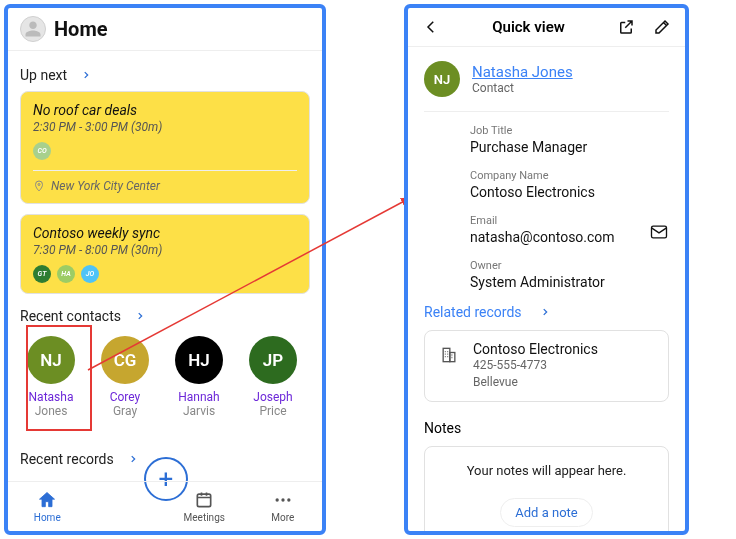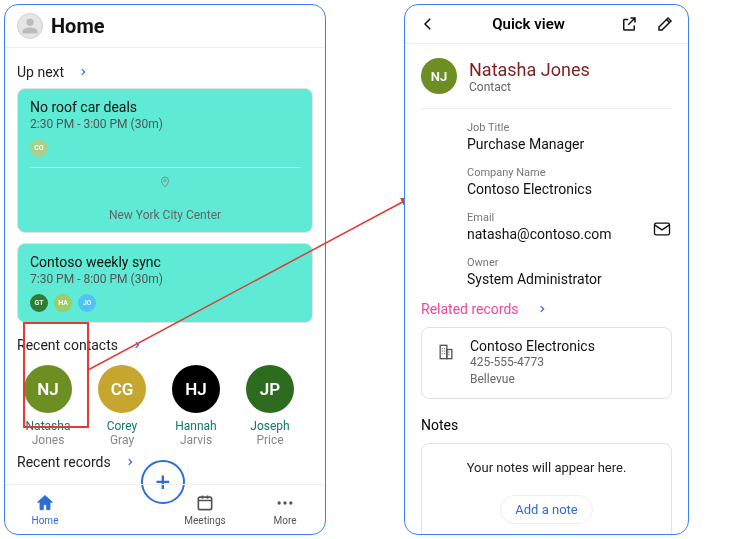--- a/index.html
+++ b/index.html
@@ -1,63 +1,63 @@
 <!DOCTYPE html>
 <html><head>
 <meta charset="utf-8">
 <style>
   * { box-sizing: border-box; margin: 0; padding: 0; font-family: -apple-system, "Segoe UI", Roboto, Arial, sans-serif; }
   body { background: #fff; width: 736px; height: 539px; position: relative; overflow: hidden; }
-  .phone { position: absolute; background: #fff; border: 1px solid #3b82f6; border-radius: 14px; overflow: hidden; }
+  .phone { position: absolute; background: #fff; border: 4px solid #3b82f6; border-radius: 6px; overflow: hidden; }
   .phone-left { left: 4px; top: 4px; width: 322px; height: 531px; display: flex; flex-direction: column; }
   .phone-right { left: 404px; top: 4px; width: 285px; height: 531px; display: flex; flex-direction: column; }
 
   
   .hdr-l { display: flex; align-items: center; gap: 8px; padding: 8px 12px; border-bottom: 1px solid #eee; }
   .avatar-self { width: 26px; height: 26px; border-radius: 50%; background: #e5e5e5; display:flex; align-items:center; justify-content:center; border:1px solid #d0d0d0;}
   .avatar-self svg { width: 18px; height: 18px; fill: #bbb; }
   .hdr-title { font-size: 20px; font-weight: 700; color: #111; }
   .body-l { flex: 1; overflow: hidden; padding: 10px 12px 0 12px; }
   .section-link { display: flex; align-items: center; gap: 14px; font-size: 14px; color: #222; margin: 6px 0 8px 0; cursor: pointer;}
   .section-link .chev { color: #2c6ed5; }
-  .card { border: 1px solid #e1e1e1; border-radius: 8px; padding: 10px 12px; margin-bottom: 10px; background:#5eead4; }
+  .card { border: 1px solid #e1e1e1; border-radius: 8px; padding: 10px 12px; margin-bottom: 10px; background:#fde047;font-style:italic; }
   .card-title { font-size: 14px; color: #111; margin-bottom: 2px; }
   .card-sub { font-size: 12px; color: #555; }
   .mini-avatars { display: flex; gap: 6px; margin-top: 8px; }
   .mini-av { width: 18px; height: 18px; border-radius: 50%; font-size: 7px; color: #fff; display: flex; align-items: center; justify-content: center; font-weight: 600; }
-  .loc-row { display: flex; align-items: center; gap: 20px; margin-top: 10px; border-top: 1px solid #eee; padding-top: 8px; font-size: 12px; color: #666; flex-direction: column; }
+  .loc-row { display: flex; align-items: center; gap: 6px; margin-top: 10px; border-top: 1px solid #eee; padding-top: 8px; font-size: 12px; color: #666; }
   .contacts-row { display: flex; gap: 16px; overflow: hidden; padding: 4px 0 6px 2px;}
   .contact { display: flex; flex-direction: column; align-items: center; width: 58px; flex-shrink:0;}
   .contact.sel { position: relative; }
   .big-av { width: 48px; height: 48px; border-radius: 50%; color: #fff; font-weight: 600; font-size: 17px; display: flex; align-items: center; justify-content: center; margin-bottom: 6px;}
-  .c-name { font-size: 12px; color: #0f766e; line-height: 1.2; text-align: center;}
+  .c-name { font-size: 12px; color: #6d28d9; line-height: 1.2; text-align: center;}
   .c-sur  { font-size: 12px; color: #888; line-height: 1.2; text-align: center;}
   .sel-box { position: absolute; border: 2px solid #e53935; left: 18px; top: 317px; width: 66px; height: 106px; pointer-events:none;}
   .nav-l { display: flex; border-top: 1px solid #eee; height: 50px; position: relative; align-items: center; justify-content: space-around; }
   .nav-item { display: flex; flex-direction: column; align-items: center; gap: 2px; font-size: 10px; color: #555; cursor:pointer; width:50px;}
   .nav-item.active { color: #2c6ed5; }
   .nav-item.active svg { fill: #2c6ed5; stroke:#2c6ed5;}
   .fab { position: absolute; left: 136px; bottom: 30px; width: 44px; height: 44px; border: 2px solid #2c6ed5; border-radius: 50%; background: #fff; display: flex; align-items: center; justify-content: center; color: #2c6ed5; font-size: 26px; cursor:pointer;}
   .rr { position:absolute; left:12px; bottom:56px; }
 
   
   .hdr-r { display: flex; align-items: center; justify-content: space-between; padding: 10px 14px; border-bottom: 1px solid #eee; }
   .hdr-r .ctr { font-size: 15px; font-weight: 600; }
   .hdr-icons { display: flex; gap: 18px; align-items: center; }
   .body-r { flex: 1; overflow: hidden; padding: 14px 16px 0 16px; }
   .ident { display: flex; gap: 12px; align-items: center; margin-bottom: 14px;}
   .ident-av { width: 36px; height: 36px; border-radius: 50%; background: #6c8e23; color:#fff; font-size: 13px; font-weight:600; display:flex; align-items:center; justify-content:center;}
-  .ident-name { font-size: 18px; color:#7f1d1d;}
+  .ident-name { font-size: 15px; color:#3b82f6;text-decoration:underline;}
   .ident-type { font-size: 12px; color:#666;}
   .field { margin: 12px 0 14px 46px; position: relative; }
   .field-label { font-size: 11px; color: #777; margin-bottom: 2px; }
   .field-value { font-size: 14px; color: #111; }
   .mail-icon { position: absolute; right: 0; top: 8px; }
   .sep { height:1px; background:#eee; margin: 0 0 4px 0;}
-  .rel-title { display: flex; align-items: center; gap: 18px; font-size: 14px; color:#ec4899; margin: 6px 0 10px 0;}
+  .rel-title { display: flex; align-items: center; gap: 18px; font-size: 14px; color:#3b82f6; margin: 6px 0 10px 0;}
   .rel-card { border:1px solid #e1e1e1; border-radius:8px; padding: 10px 12px; display:flex; gap:12px; align-items:flex-start;}
   .rel-ic { width:24px; height:24px; display:flex; align-items:center; justify-content:center; margin-top:2px;}
   .rel-main { font-size:14px; color:#111;}
   .rel-sub { font-size:12px; color:#666; line-height:1.4;}
   .notes-title { font-size: 14px; margin: 18px 0 10px 0;}
   .notes-card { border:1px solid #e1e1e1; border-radius:8px; padding: 16px 12px 14px 12px; text-align:center;}
   .notes-empty { font-size: 13px; color:#222; margin-bottom: 20px;}
   .add-note { display:inline-block; border:1px solid #eee; border-radius: 16px; padding: 6px 14px; font-size: 13px; color:#2c6ed5; cursor:pointer;}
 
   .arrow { position:absolute; left: 70px; top: 180px; width: 370px; height: 200px; pointer-events:none; }

